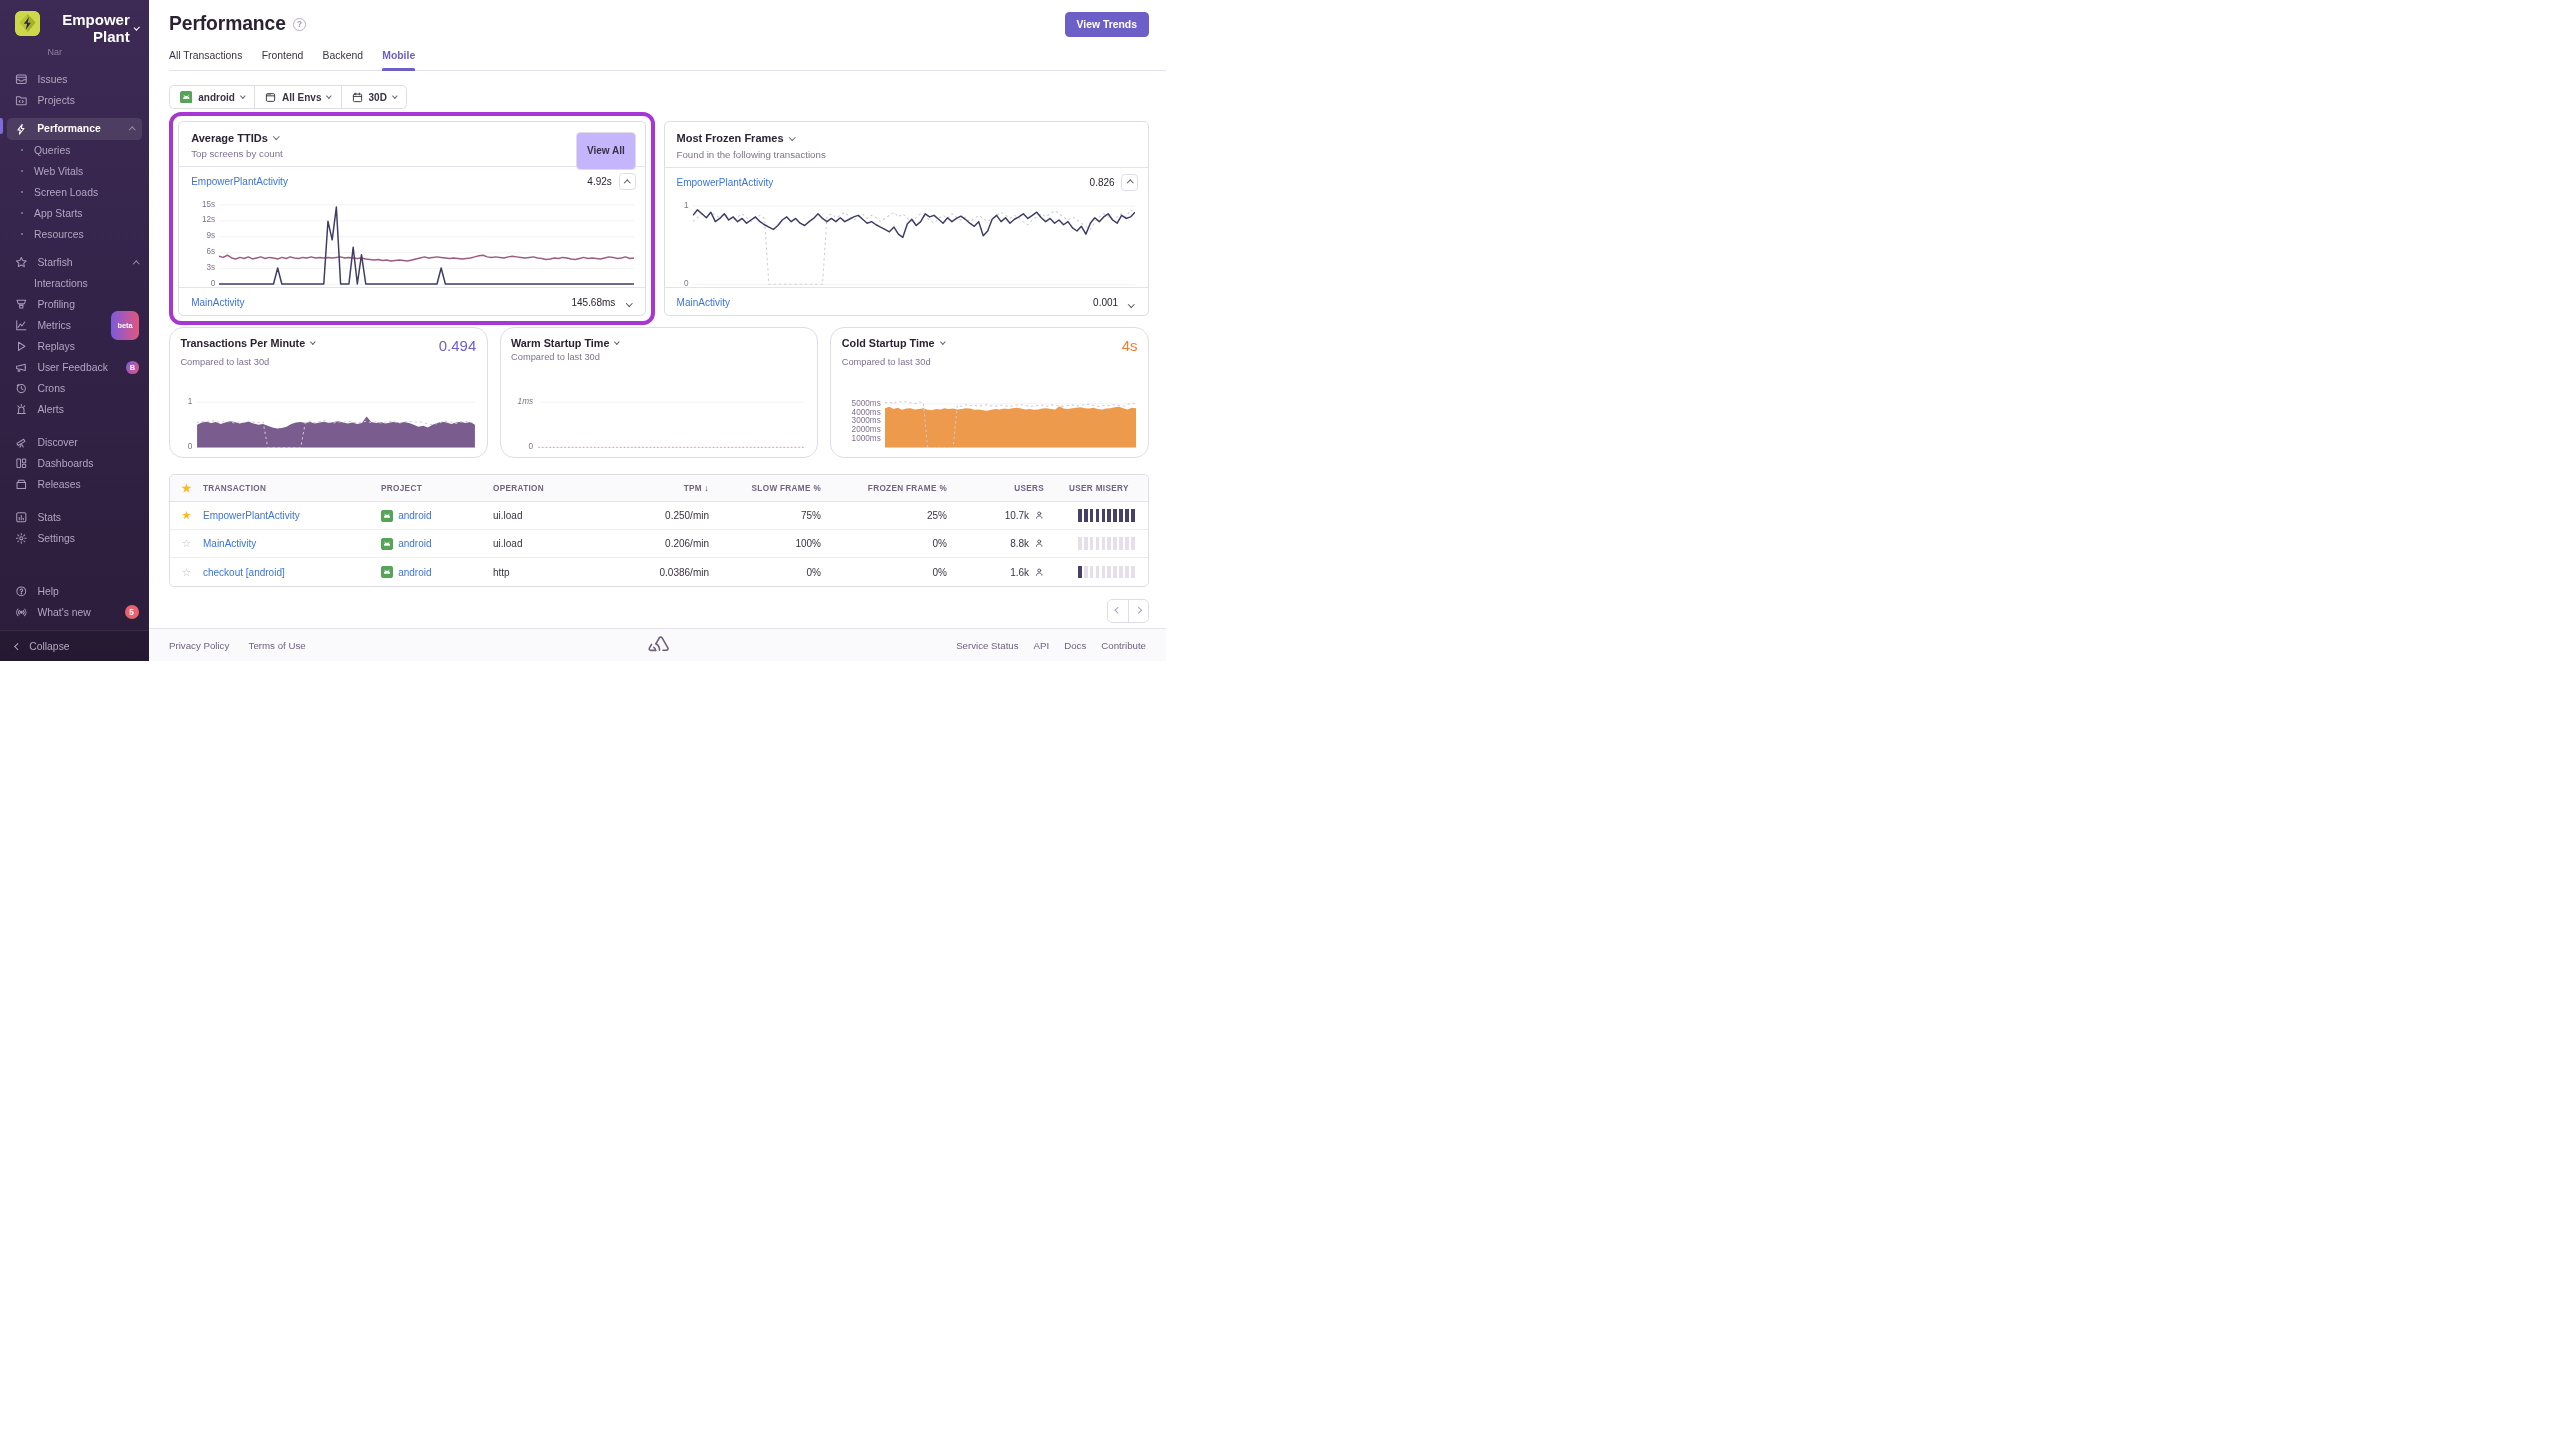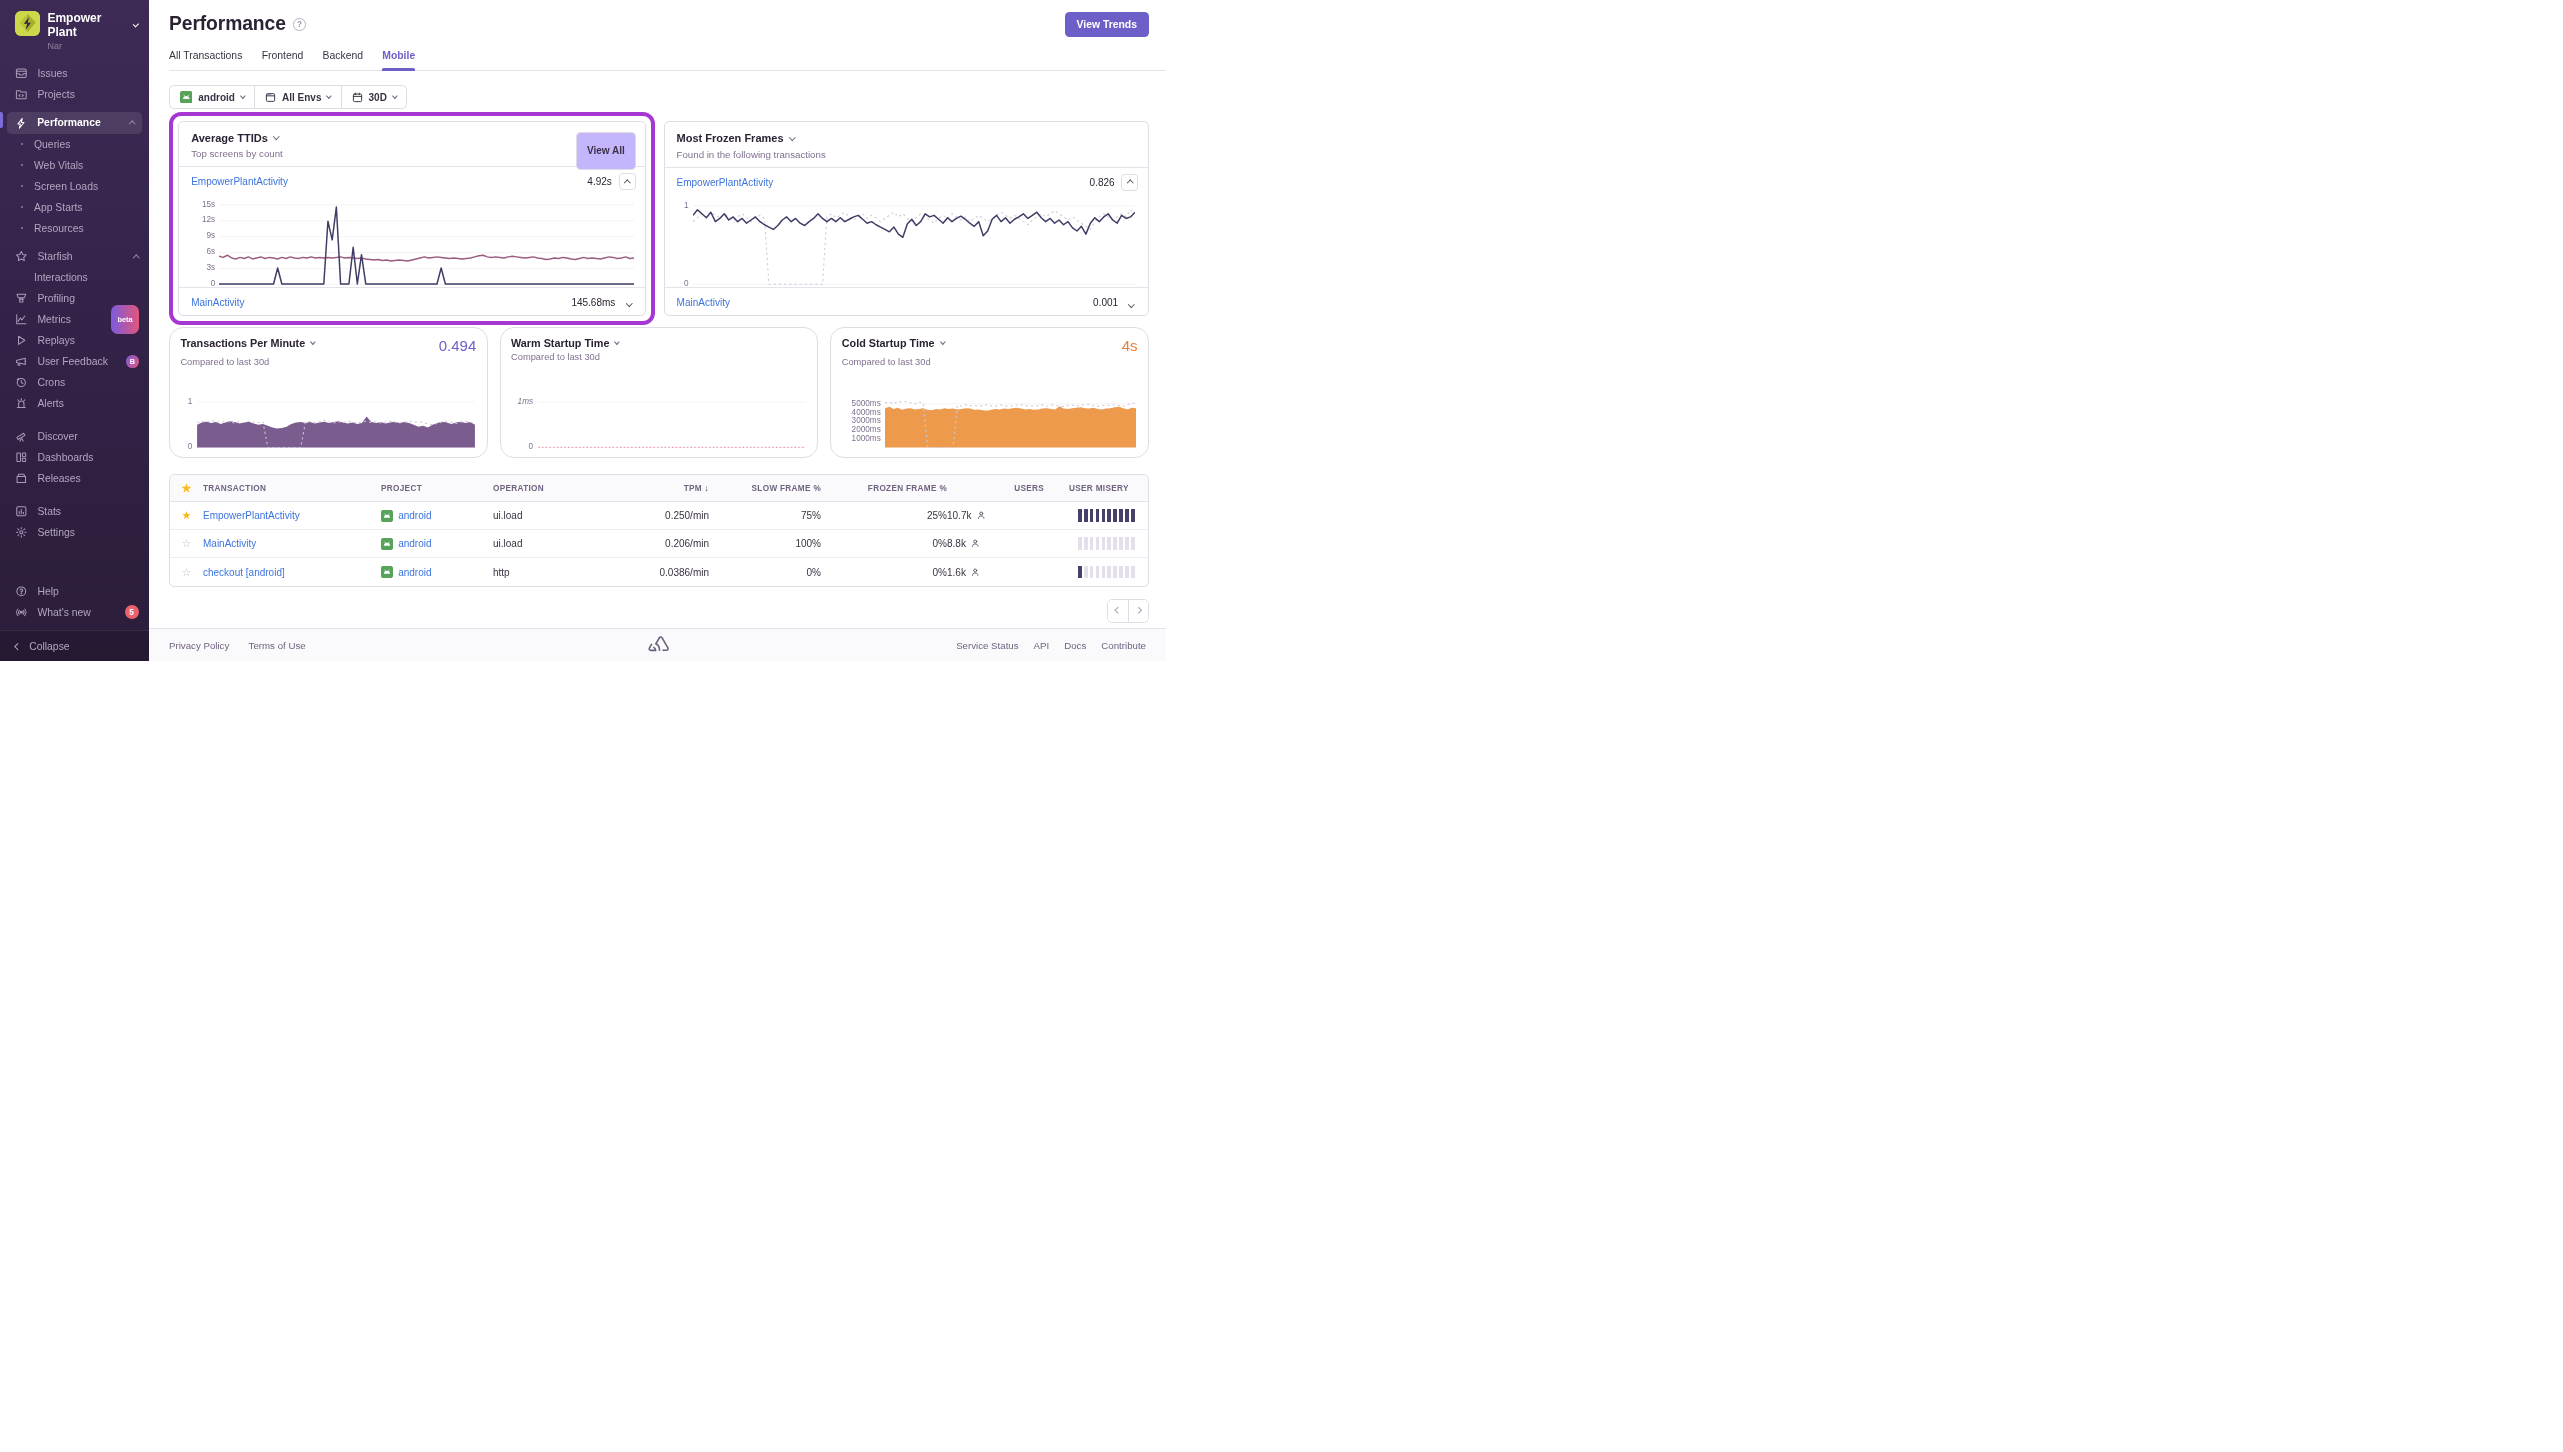--- a/index.html
+++ b/index.html
@@ -7,21 +7,21 @@
     font-family:"Liberation Sans", sans-serif; -webkit-font-smoothing:antialiased; }
   .app { display:flex; width:1166px; height:661px; }
 
   
   .sidebar { position:relative; width:149px; flex:0 0 149px; height:100%;
     background:linear-gradient(180deg,#3d2b56 0%,#342349 45%,#2b1d3a 100%);
     color:#b3a6c0; display:flex; flex-direction:column; font-size:10.4px; }
   .org { display:flex; gap:7.4px; padding:11px 10.4px 9px 15px; align-items:flex-start; cursor:pointer; }
   .org-logo { width:25px; height:25px; border-radius:6px; background:#cdd94a; position:relative; flex:0 0 25px; overflow:hidden; }
   .org-logo svg { position:absolute; inset:0; }
-  .org-name-row { display:flex; align-items:center; gap:5.2px; color:#fff; font-weight:700; font-size:12px; }
+  .org-name-row { display:flex; align-items:center; gap:5.2px; color:#fff; font-weight:700; font-size:15px;text-align:right; }
   .org-sub { color:#8f81a0; font-size:9px; margin-top:1.5px; }
   .nav { position:relative; flex:1; display:flex; flex-direction:column; padding-top:3px; }
   .accent { position:absolute; left:0; top:52px; width:3px; height:16.4px; background:#7c6bd9; border-radius:0 2.2px 2.2px 0; }
   .nav-item { display:flex; align-items:center; gap:9px; height:21px; padding:0 10.4px 0 15px; cursor:pointer; white-space:nowrap; }
   .nav-item .nicon { width:13.4px; height:13.4px; flex:0 0 13.4px; display:flex; align-items:center; justify-content:center; }
   .nav-item.active { background:rgba(255,255,255,.10); border-radius:4.5px; margin:0 7.4px; padding:0 7.4px; height:22px; color:#fff; font-weight:600; }
   .nav-item.active .spacer-chev { margin-left:auto; }
   .sub-item { display:flex; align-items:center; height:21px; padding-left:34px; gap:7.4px; cursor:pointer; position:relative; }
   .sub-item .dot { width:2.2px; height:2.2px; border-radius:50%; background:#8f81a0; position:absolute; left:21px; }
   .group-gap { height:7.4px; }
@@ -112,21 +112,21 @@
   .t-row { display:flex; align-items:center; height:28px; border-bottom:0.7px solid #f0ecf3; font-size:10px; color:#3a3243; }
   .t-row:last-child { border-bottom:0; }
   .c-star { width:33px; text-align:center; font-size:11px; cursor:pointer; }
   .star-on { color:#fdb81b; } .star-off { color:#c9c1d1; }
   .c-tx { flex:1; padding-right:6px; }
   .c-proj { width:112px; display:flex; align-items:center; gap:5.2px; }
   .c-proj .android-badge { width:12px; height:12px; }
   .c-op { width:119px; }
   .c-num { width:97px; text-align:right; }
   .c-num.w150 { width:112px; } .c-num.w170 { width:126px; }
-  .c-users { width:97px; display:flex; justify-content:flex-start; align-items:center; gap:4.5px; }
+  .c-users { width:97px; display:flex; justify-content:flex-end; align-items:center; gap:4.5px; }
   .c-misery { width:104px; display:flex; justify-content:flex-end; align-items:center; padding-right:13.4px; }
   .t-head .c-misery { padding-right:19.3px; }
   .mbar { display:inline-block; width:3.7px; height:12.6px; background:#e4dfea; margin-left:2.2px; }
   .mbar.on { background:#474169; }
   .t-link { color:#3c74dd; cursor:pointer; }
   .sort-arrow { color:#4d4158; font-size:9px; margin-left:2.2px; }
 
   .pager { display:flex; justify-content:flex-end; margin-top:12px; }
   .pager-group { display:inline-flex; border:0.7px solid #e0dce5; border-radius:5.2px; overflow:hidden; background:#fff; }
   .pager-btn { width:20px; height:22px; background:#fff; border:0; display:flex; align-items:center; justify-content:center;

